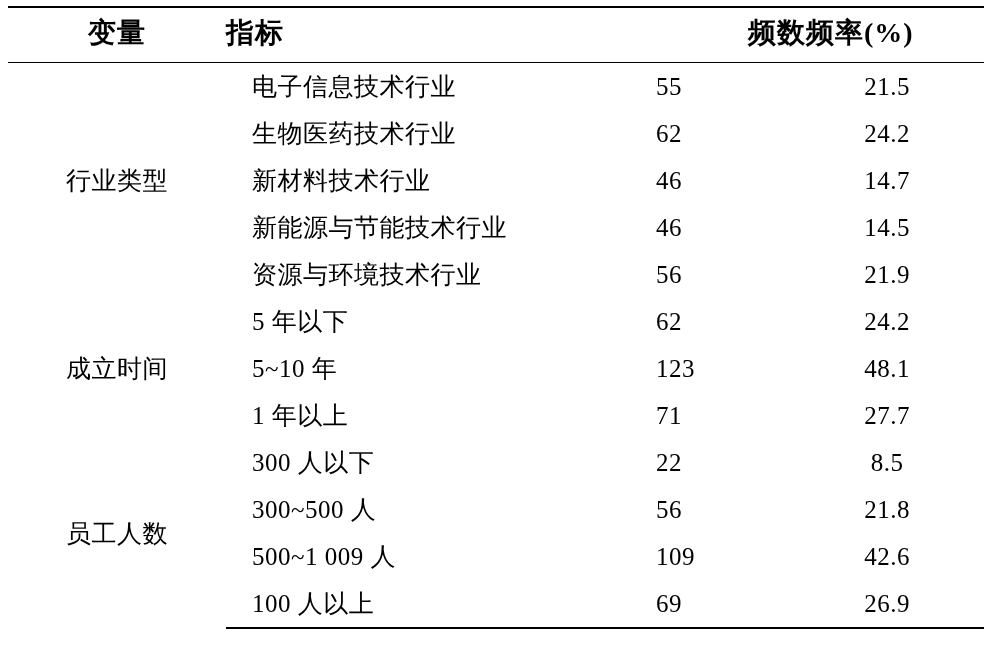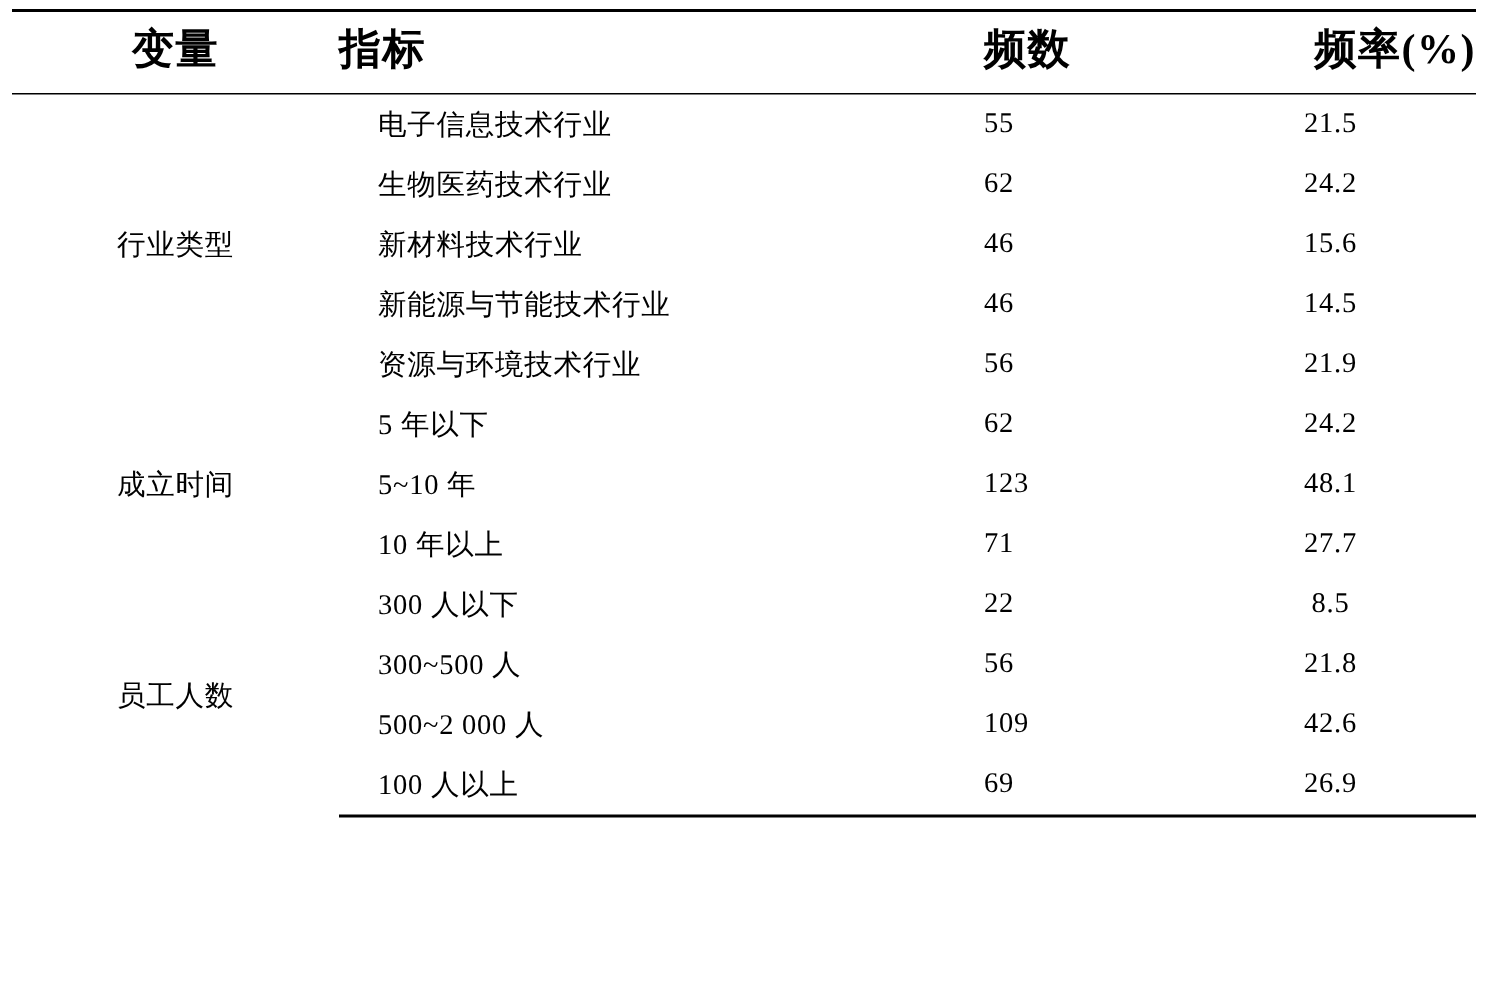--- a/index.html
+++ b/index.html
@@ -35,25 +35,25 @@
     font-weight: bold;
     font-size: 28px;
     padding: 6px 0 10px 0;
     border-top: 2.5px solid #000;
     border-bottom: 1.3px solid #000;
     text-align: center;
     letter-spacing: 1px;
   }
   thead th.h-var { text-align: center; }
   thead th.h-item { text-align: left; }
-  thead th.h-freq { text-align: left; }
-  thead th.h-rate { text-align: right; }
+  thead th.h-freq { text-align: right; }
+  thead th.h-rate { text-align: left; }
 
   tbody td {
-    font-size: 19px;
+    font-size: 25px;
     padding: 7px 0;
     vertical-align: middle;
     letter-spacing: 0.5px;
   }
   tbody td.var {
     text-align: center;
     padding-left: 0;
   }
   tbody td.item {
     text-align: left;
@@ -100,21 +100,21 @@
         <td class="rate">21.5</td>
       </tr>
       <tr>
         <td class="item nowrap">生物医药技术行业</td>
         <td class="freq">62</td>
         <td class="rate">24.2</td>
       </tr>
       <tr>
         <td class="item nowrap">新材料技术行业</td>
         <td class="freq">46</td>
-        <td class="rate">15.6</td>
+        <td class="rate">14.7</td>
       </tr>
       <tr>
         <td class="item nowrap">新能源与节能技术行业</td>
         <td class="freq">46</td>
         <td class="rate">14.5</td>
       </tr>
       <tr>
         <td class="item nowrap">资源与环境技术行业</td>
         <td class="freq">56</td>
         <td class="rate">21.9</td>
@@ -125,38 +125,38 @@
         <td class="item nowrap">5 年以下</td>
         <td class="freq">62</td>
         <td class="rate">24.2</td>
       </tr>
       <tr>
         <td class="item nowrap">5~10 年</td>
         <td class="freq">123</td>
         <td class="rate">48.1</td>
       </tr>
       <tr>
-        <td class="item nowrap">10 年以上</td>
+        <td class="item nowrap">1 年以上</td>
         <td class="freq">71</td>
         <td class="rate">27.7</td>
       </tr>
 
       <tr>
         <td class="var" rowspan="4">员工人数</td>
         <td class="item nowrap">300 人以下</td>
         <td class="freq">22</td>
         <td class="rate">8.5</td>
       </tr>
       <tr>
         <td class="item nowrap">300~500 人</td>
         <td class="freq">56</td>
         <td class="rate">21.8</td>
       </tr>
       <tr>
-        <td class="item nowrap">500~2 000 人</td>
+        <td class="item nowrap">500~1 009 人</td>
         <td class="freq">109</td>
         <td class="rate">42.6</td>
       </tr>
       <tr>
         <td class="item nowrap">100 人以上</td>
         <td class="freq">69</td>
         <td class="rate">26.9</td>
       </tr>
 
     </tbody>

